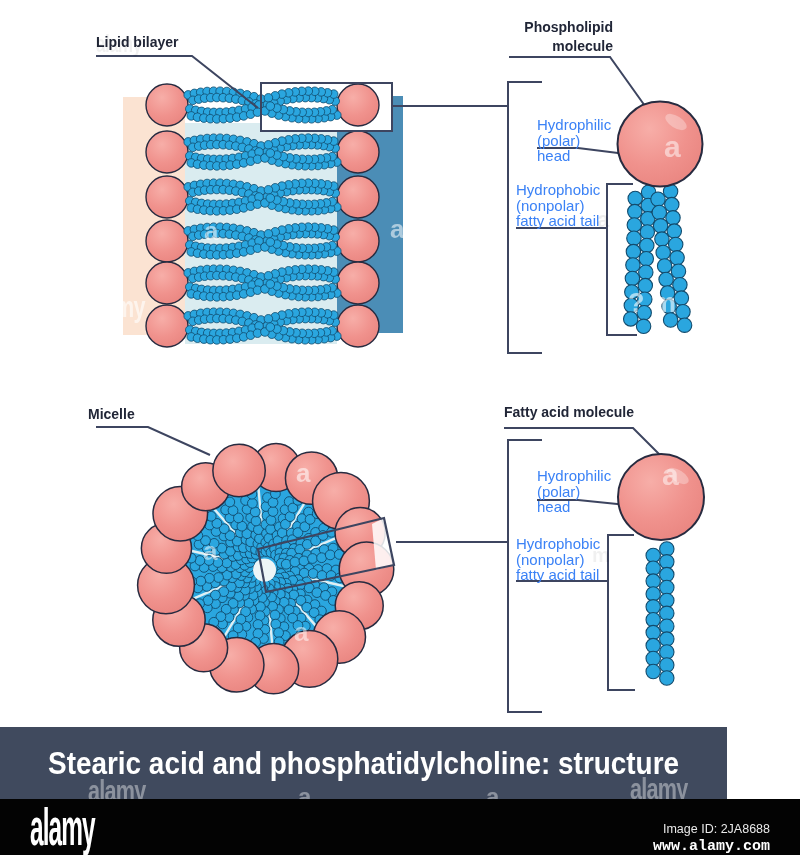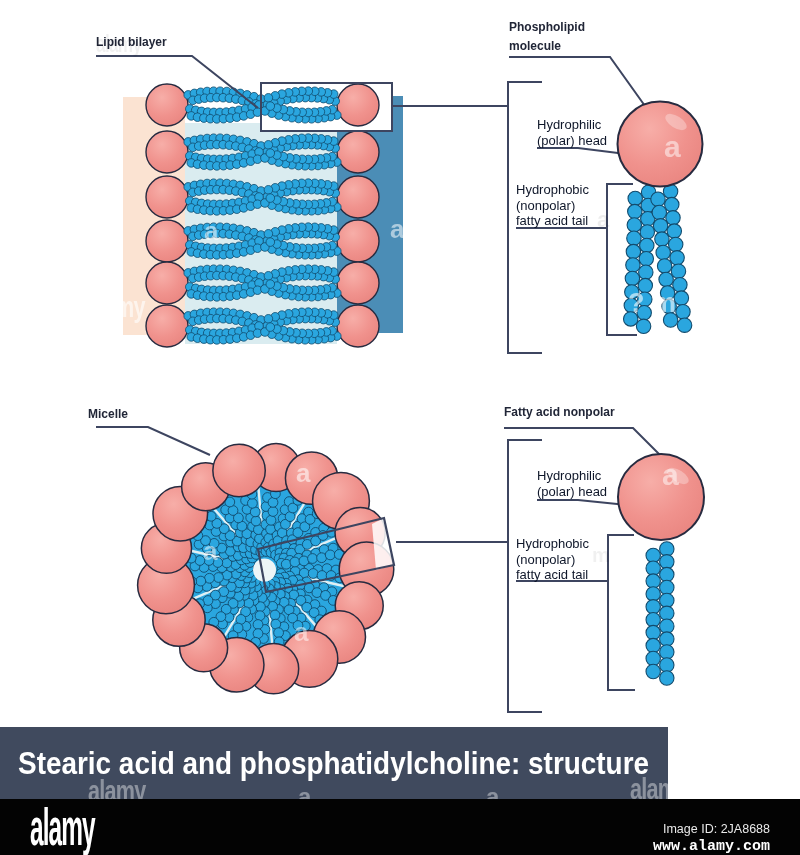--- a/index.html
+++ b/index.html
@@ -1,24 +1,24 @@
 <!DOCTYPE html>
 <html><head>
 <meta charset="utf-8">
 <style>
   html,body{margin:0;padding:0;background:#fff;}
   .stage{
     position:relative;width:800px;height:855px;background:#ffffff;overflow:hidden;
     font-family:"Liberation Sans","DejaVu Sans",sans-serif;
   }
   .stage svg{position:absolute;left:0;top:0;}
-  .lbl{position:absolute;color:#0f172a;font-size:13px;line-height:15.5px;letter-spacing:0;}
-  .lbl.bold{font-weight:bold;font-size:12px;line-height:19px;color:#212637;}
+  .lbl{position:absolute;color:#3b82f6;font-size:15px;line-height:15.5px;letter-spacing:0;}
+  .lbl.bold{font-weight:bold;font-size:14px;line-height:19px;color:#212637;text-align:right;}
   .banner{
-    position:absolute;left:0;top:727px;width:668px;height:73px;background:#404a5e;
+    position:absolute;left:0;top:727px;width:727px;height:73px;background:#404a5e;
     display:flex;align-items:center;justify-content:center;overflow:visible;
   }
   .banner-title{
     color:#ffffff;font-weight:bold;font-size:31px;white-space:nowrap;
     transform:scaleX(0.9);transform-origin:center center;letter-spacing:0;
   }
   .wm{position:absolute;font-weight:bold;pointer-events:none;white-space:nowrap;}
   .wm.word{transform:scaleX(0.72);transform-origin:left top;letter-spacing:-1px;}
   .footer{
     position:absolute;left:0;top:799px;width:800px;height:56px;background:#030303;
@@ -1011,21 +1011,21 @@
   <div class="lbl bold" style="left:96px;top:33px;white-space:nowrap;">Lipid bilayer</div>
 
   <div class="lbl bold" style="left:509px;top:18px;width:104px;">Phospholipid molecule</div>
 
   <div class="lbl" style="left:537px;top:117px;width:76px;">Hydrophilic (polar) head</div>
 
   <div class="lbl" style="left:516px;top:182px;width:86px;">Hydrophobic (nonpolar) fatty acid tail</div>
 
   <div class="lbl bold" style="left:88px;top:405px;white-space:nowrap;">Micelle</div>
 
-  <div class="lbl bold" style="left:504px;top:403px;white-space:nowrap;">Fatty acid nonpolar</div>
+  <div class="lbl bold" style="left:504px;top:403px;white-space:nowrap;">Fatty acid molecule</div>
 
   <div class="lbl" style="left:537px;top:468px;width:76px;">Hydrophilic (polar) head</div>
 
   <div class="lbl" style="left:516px;top:536px;width:86px;">Hydrophobic (nonpolar) fatty acid tail</div>
 
   <div class="banner">
     <div class="banner-title">Stearic acid and phosphatidylcholine: structure</div>
   </div>
 
   <div id="wm-layer" style="position:absolute;inset:0;pointer-events:none;">

